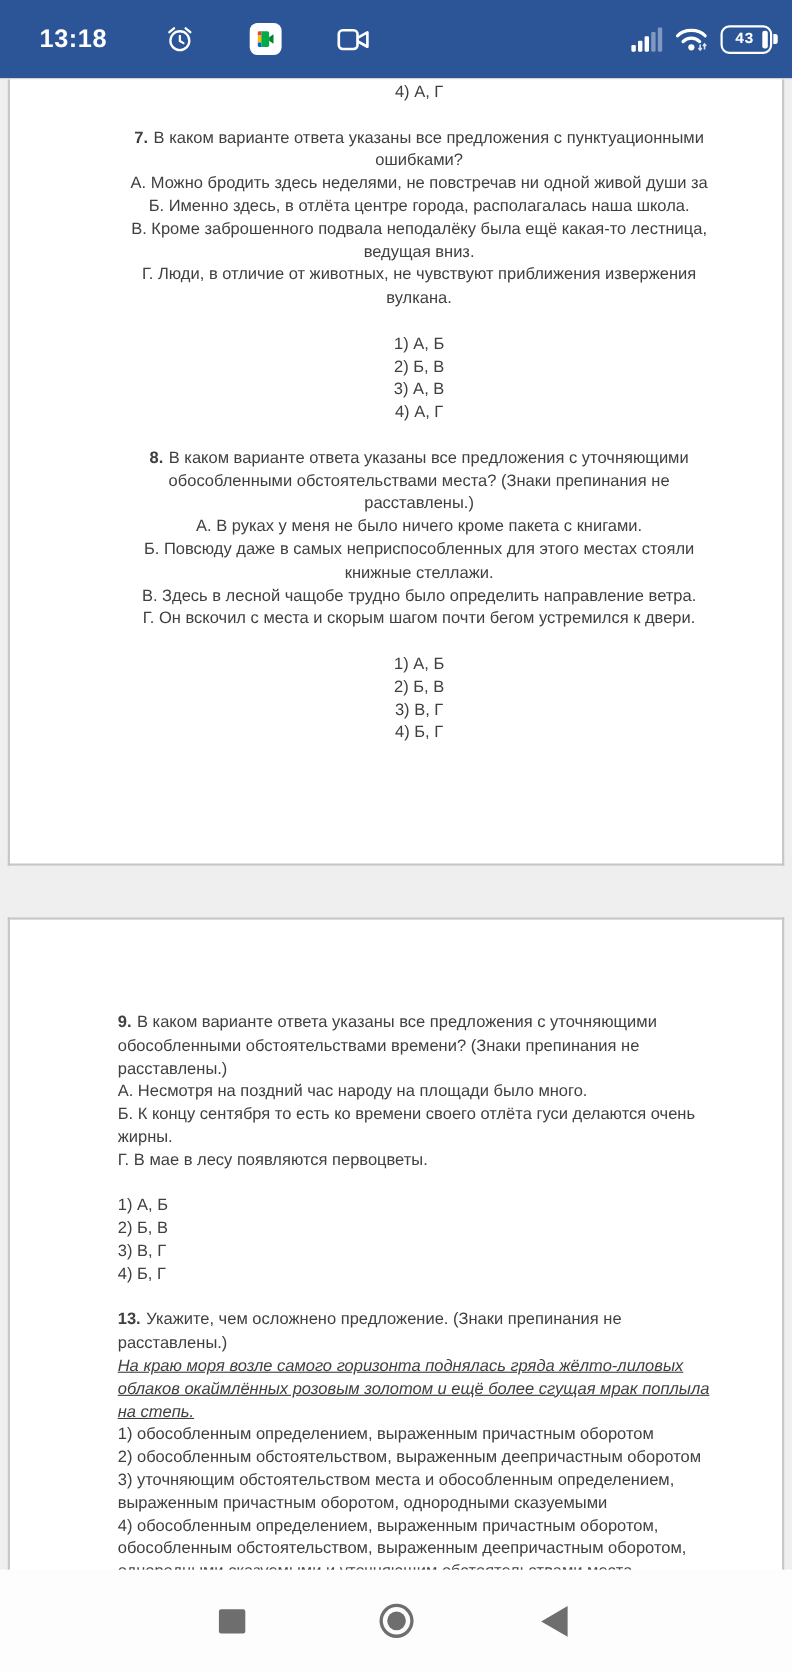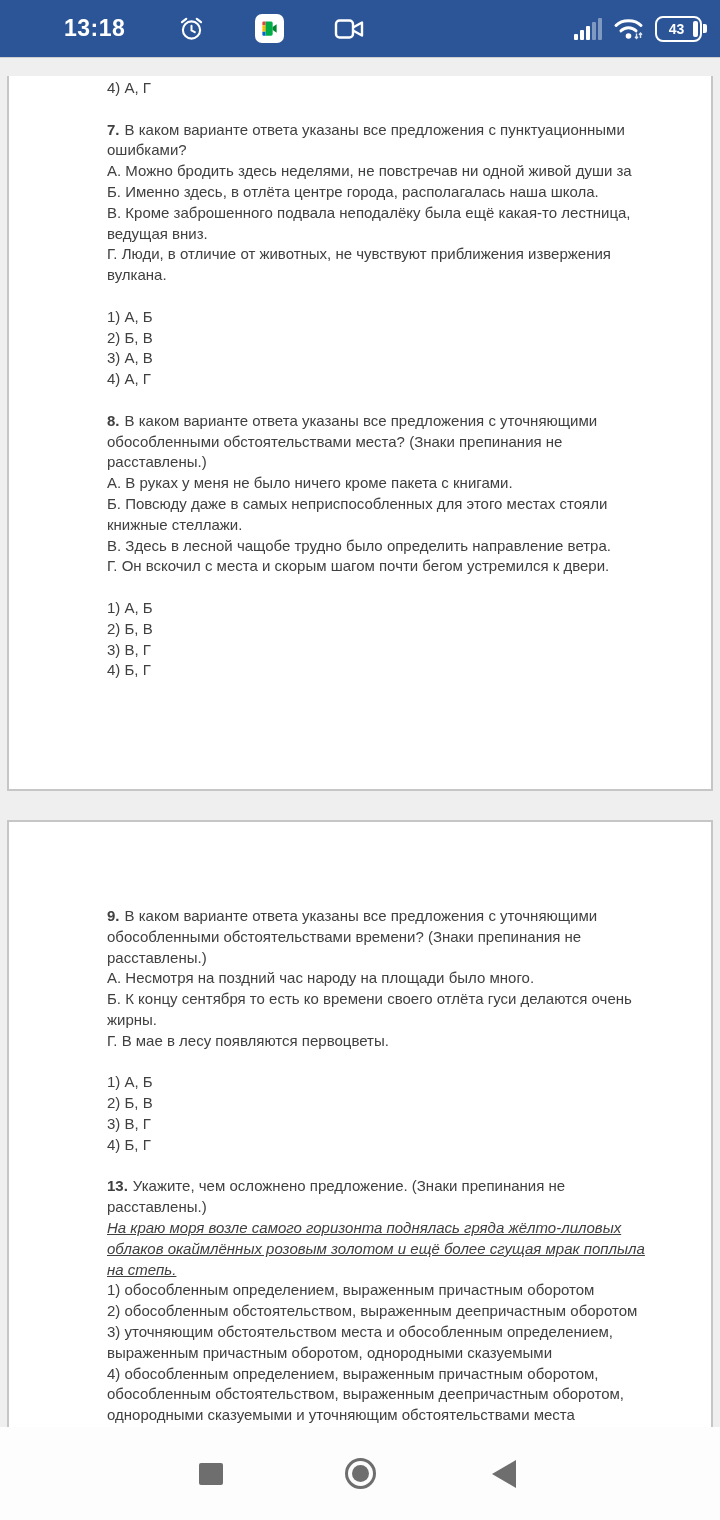--- a/index.html
+++ b/index.html
@@ -2,28 +2,28 @@
 <html><head>
 <meta charset="utf-8">
 <style>
   html,body{margin:0;padding:0;}
   body{
     width:720px;height:1520px;overflow:hidden;position:relative;
     font-family:"Liberation Sans",sans-serif;background:#fff;
   }
   
   .status-bar{
-    height:57px;background:var(--statusbar-bg,#2b5596);
-    display:flex;align-items:center;padding:0 18px 0 64px;box-sizing:border-box;
+    height:71px;background:var(--statusbar-bg,#2b5596);
+    display:flex;align-items:center;padding:0 18px 0 36px;box-sizing:border-box;
     color:#fff;
     gap:41px;
   }
   .sb-time{font-size:23px;font-weight:600;letter-spacing:.5px;margin-right:12px;}
   .sb-icon{display:flex;align-items:center;margin-right:9px;}
-  .sb-right{margin-left:auto;display:flex;align-items:center;gap:10px;}
+  .sb-right{margin-left:auto;display:flex;align-items:center;gap:10px;font-family:Liberation Mono, monospace;}
   .meet-wrap{width:29px;height:29px;background:#fff;border-radius:7px;
     display:flex;align-items:center;justify-content:center;}
   .signal{display:flex;align-items:flex-end;gap:2px;height:22px;}
   .signal i{display:block;width:4px;background:#fff;border-radius:1px;}
   .signal i.dim{opacity:.4;}
   .battery{
     position:relative;width:47px;height:26px;border:2.5px solid #fff;border-radius:8px;
     box-sizing:border-box;display:flex;align-items:center;justify-content:center;
   }
   .battery .pct{font-size:14px;font-weight:600;color:#fff;line-height:1;margin-right:4px;}
@@ -31,21 +31,21 @@
   .battery .tip{position:absolute;right:-7px;top:6px;width:4px;height:9px;background:#fff;border-radius:0 2px 2px 0;}
   
   .doc-area{
     position:relative;height:1370px;background:var(--doc-bg,#efefef);
     border-top:1px solid #cfcfcf;overflow:hidden;
   }
   .page{
     position:absolute;left:7px;width:706px;background:#fff;box-sizing:border-box;
     border:2px solid var(--page-border,#c6c6c6);
   }
-  .page-1{top:18px;height:715px;border-top:none;}
+  .page-1{top:0;height:715px;border-top:none;text-align:center;}
   .page-2{top:762px;height:640px;border-bottom:none;}
   .page .content{padding:2px 56px 0 98px;}
   .page-2 .content{padding-top:84px;}
   .ln{
     margin:0;height:20.8px;line-height:20.8px;font-size:15px;
     color:var(--doc-text,#404040);white-space:nowrap;overflow:visible;
   }
   .ln b{font-weight:700;margin-right:5px;}
   .ln.italic{font-style:italic;text-decoration:underline;}
   .ln.spacer{height:20.8px;}

